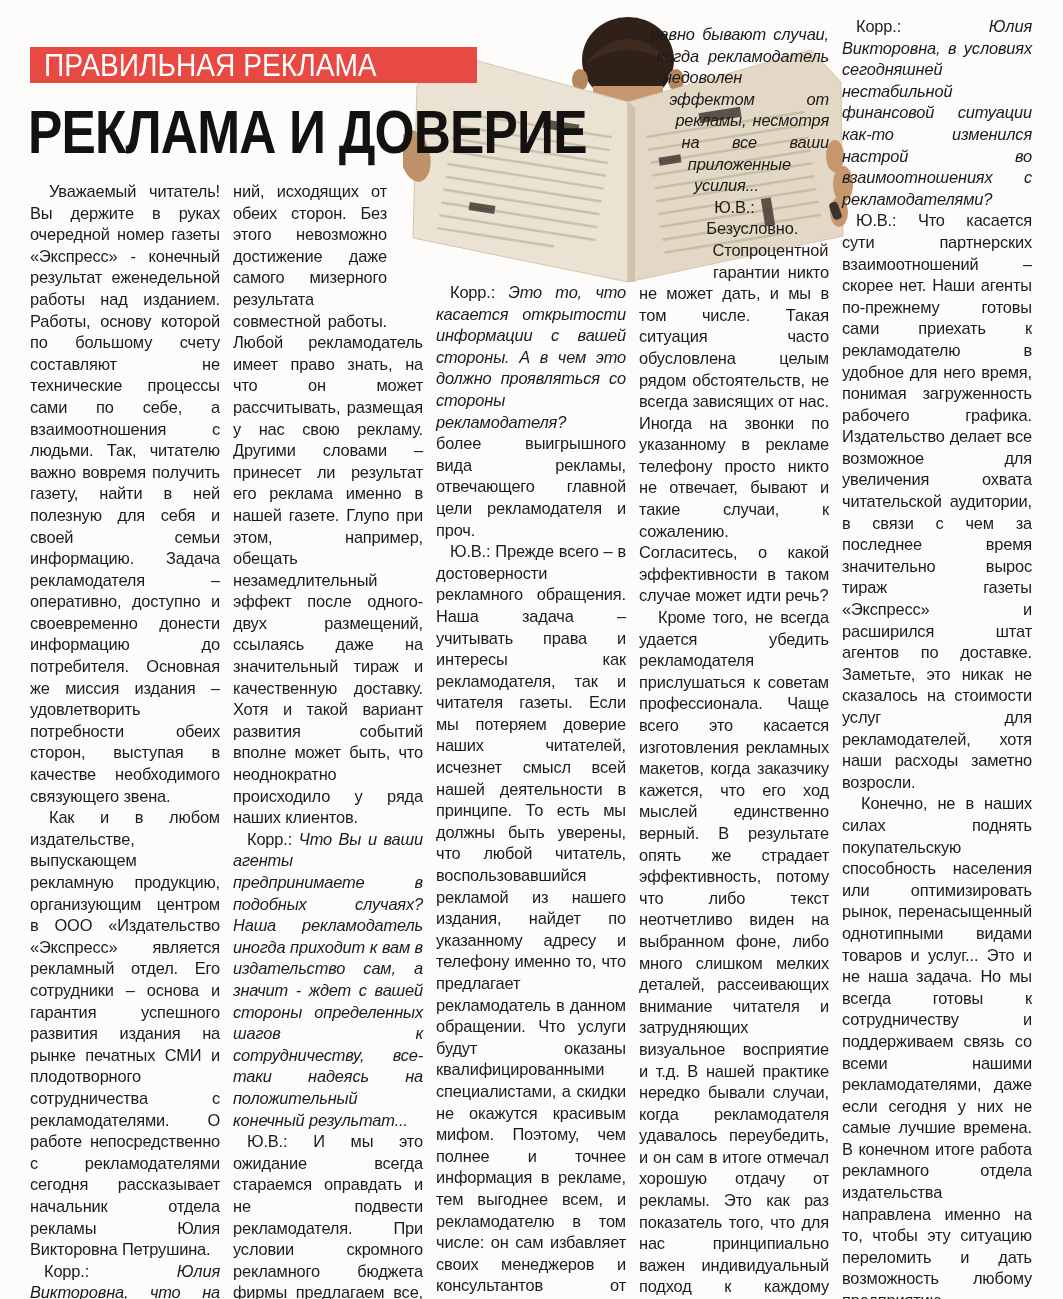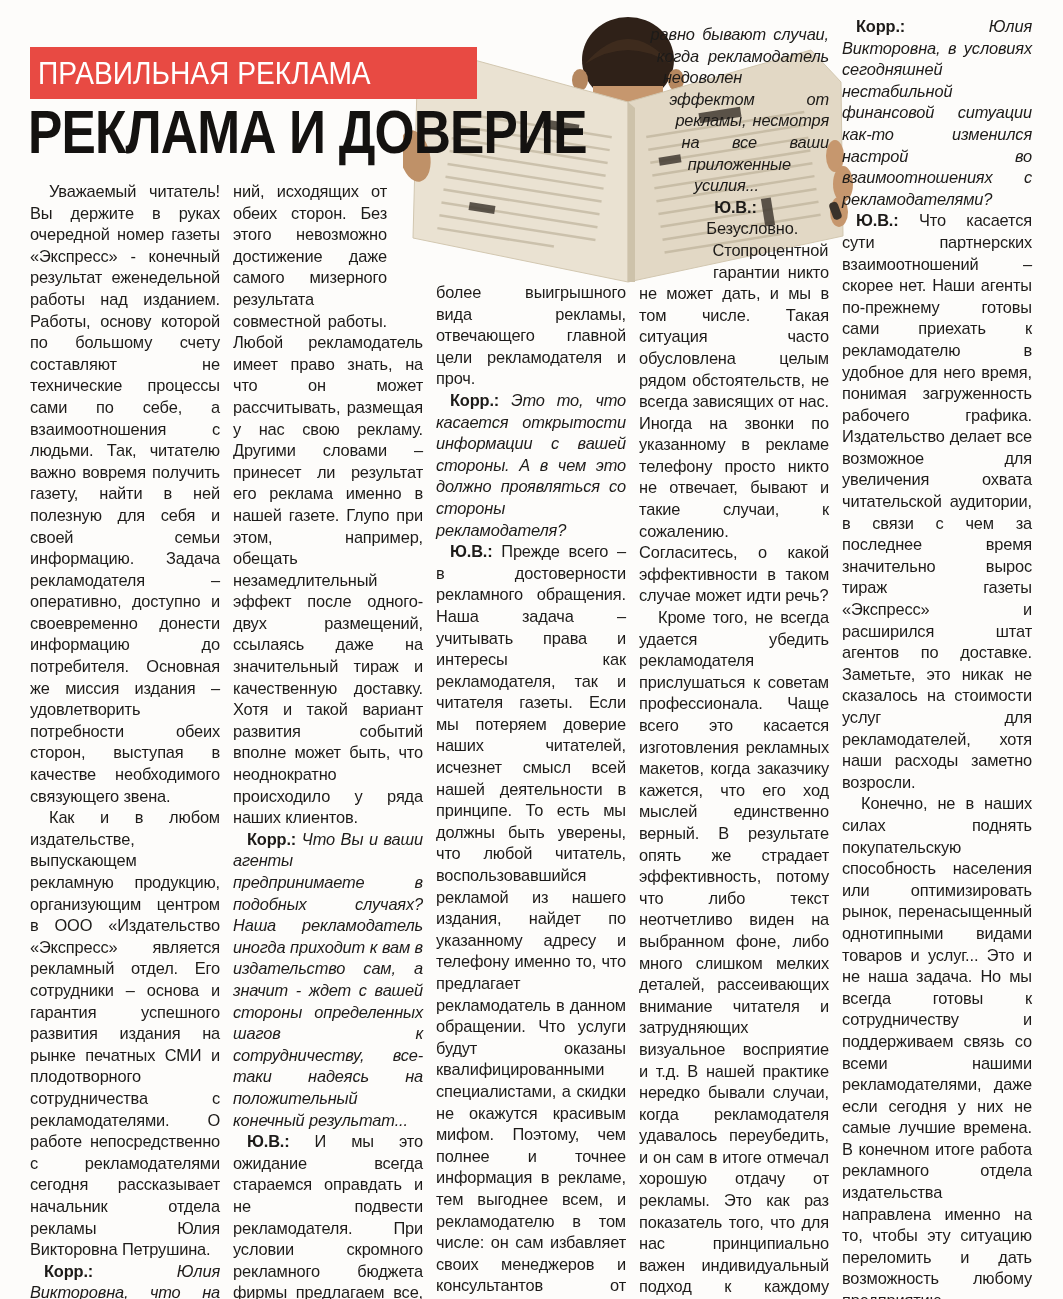--- a/index.html
+++ b/index.html
@@ -8,24 +8,24 @@
     width:1063px;height:1299px;
     margin:0 auto;
     background:#fdfcfa;
     font-family:"Liberation Sans",sans-serif;
     color:#1d1b19;
     overflow:hidden;
   }
   
   .kicker{
     position:absolute;left:30px;top:47px;
-    width:447px;height:52px;
+    width:447px;height:36px;
     background:#e84a43;
     display:flex;align-items:center;
-    box-sizing:border-box;padding-left:8px;
+    box-sizing:border-box;padding-left:14px;
     z-index:3;
   }
   .kicker-text{
     color:#ffffff;font-size:32px;line-height:1;
     transform:scaleX(.88);transform-origin:left center;
     white-space:nowrap;
   }
   .headline{
     position:absolute;left:28px;top:101px;
     font-size:62px;font-weight:bold;line-height:1;
@@ -51,21 +51,21 @@
   }
   .col-0,.col-1{padding-top:181px;}
   .col-2{padding-top:282px;}
   .col-3,.col-4{padding-top:16px;}
   .para{margin:0;}
   .para.indent{text-indent:19px;}
   .para.q{text-indent:14px;}
   .para.a{text-indent:14px;}
   .para.q .qtext{font-style:italic;}
   .para.q-cont{font-style:italic;margin-top:8px;}
-  .speaker{font-weight:bold;font-style:normal;}
+  .speaker{font-weight:normal;font-style:normal;}
   
   .wrap-spacer-right{float:right;width:36px;height:132px;}
   .wrap-spacer-left{
     float:left;width:74px;height:258px;
     shape-outside:polygon(0 0,100% 100%,0 100%);
     shape-margin:3px;
   }
 </style>
 </head>
 <body>
@@ -145,22 +145,22 @@
         <p class="para plain indent">Как и в любом издательстве, выпускающем рекламную продукцию, организующим центром в ООО «Издательство «Экспресс» является рекламный отдел. Его сотрудники – основа и гарантия успешного развития издания на рынке печатных СМИ и плодотворного сотрудничества с рекламодателями. О работе непосредственно с рекламодателями сегодня рассказывает начальник отдела рекламы Юлия Викторовна Петрушина.</p>
         <p class="para q"><b class="speaker">Корр.: </b><span class="qtext">Юлия Викторовна, что на Ваш взгляд является основополагающим принципом в выстраивании отношений с каждым рекламодателем газеты?</span></p>
       </div>
     <div class="col col-1">
       <div class="wrap-spacer-right"></div>
     <p class="para cont">ний, исходящих от обеих сторон. Без этого невозможно достижение даже самого мизерного результата совместной работы. Любой рекламодатель имеет право знать, на что он может рассчитывать, размещая у нас свою рекламу. Другими словами – принесет ли результат его реклама именно в нашей газете.  Глупо при этом, например, обещать незамедлительный эффект после одного-двух размещений, ссылаясь даже на значительный тираж и качественную доставку. Хотя и такой вариант развития событий вполне может быть, что неоднократно  происходило у ряда наших клиентов.</p>
         <p class="para q"><b class="speaker">Корр.: </b><span class="qtext">Что Вы и ваши агенты предпринимаете в подобных случаях? Наша рекламодатель иногда приходит к вам в издательство сам, а значит - ждет с вашей стороны определенных шагов к сотрудничеству, все-таки надеясь на положительный конечный результат...</span></p>
         <p class="para a"><b class="speaker">Ю.В.: </b><span class="atext">И мы это ожидание всегда стараемся оправдать и не подвести рекламодателя. При условии скромного рекламного бюджета фирмы предлагаем все, что в наших силах: выгодное размещение рекламного макета на полосе с учетом содержания, размера и цветовой гаммы, особый акцент на преимуществах рекламируемого товара или услуги, подбор наи-</span></p>
       </div>
     <div class="col col-2">
+        <p class="para q"><b class="speaker">Корр.: </b><span class="qtext">Это то, что касается открытости информации с вашей стороны. А в чем это должно проявляться со стороны рекламодателя?</span></p>
         <p class="para cont">более выигрышного вида рекламы, отвечающего главной цели рекламодателя и проч.</p>
-        <p class="para q"><b class="speaker">Корр.: </b><span class="qtext">Это то, что касается открытости информации с вашей стороны. А в чем это должно проявляться со стороны рекламодателя?</span></p>
         <p class="para a"><b class="speaker">Ю.В.: </b><span class="atext">Прежде всего – в достоверности рекламного обращения. Наша задача – учитывать права и интересы как рекламодателя, так и читателя газеты. Если мы потеряем доверие наших читателей, исчезнет смысл всей нашей деятельности в принципе. То есть мы должны быть уверены, что любой читатель, воспользовавшийся рекламой из нашего издания,  найдет по указанному адресу и телефону именно то, что предлагает рекламодатель в данном обращении. Что услуги будут оказаны квалифицированными специалистами, а скидки не окажутся красивым мифом. Поэтому, чем полнее и точнее информация в рекламе, тем выгоднее всем, и рекламодателю в том числе: он сам избавляет своих менеджеров и консультантов от бесполезных звонков, а читатель имеет возможность сразу определиться, подходит ли ему предложенный товар (услуга).</span></p>
       </div>
     <div class="col col-3">
       <div class="wrap-spacer-left"></div>
     <p class="para q-cont">равно бывают случаи, когда рекламодатель недоволен эффектом от рекламы, несмотря на все ваши приложенные усилия...</p>
         <p class="para a"><b class="speaker">Ю.В.: </b><span class="atext">Безусловно. Стопроцентной гарантии никто не может дать, и мы в том числе. Такая ситуация часто обусловлена целым рядом обстоятельств, не всегда зависящих от нас. Иногда на звонки по указанному в рекламе телефону просто никто не отвечает, бывают и такие случаи, к сожалению. Согласитесь, о какой эффективности в таком случае может идти речь?</span></p>
         <p class="para plain indent">Кроме того, не всегда удается убедить рекламодателя прислушаться к советам профессионала. Чаще всего это касается изготовления рекламных макетов, когда заказчику кажется, что его ход мыслей единственно верный. В результате опять же страдает эффективность, потому что либо текст неотчетливо виден на выбранном фоне, либо много слишком мелких деталей, рассеивающих внимание читателя и затрудняющих визуальное восприятие и т.д. В нашей практике нередко бывали случаи, когда рекламодателя удавалось переубедить, и он сам в итоге отмечал хорошую отдачу от рекламы. Это как раз показатель того, что для нас принципиально важен индивидуальный подход к каждому клиенту. Его интересы и задачи – главная составляющая успешности всей нашей работы в целом.</p>
       </div>
     <div class="col col-4">
         <p class="para q"><b class="speaker">Корр.: </b><span class="qtext">Юлия Викторовна, в условиях сегодняшней нестабильной финансовой ситуации как-то изменился настрой во взаимоотношениях с рекламодателями?</span></p>

